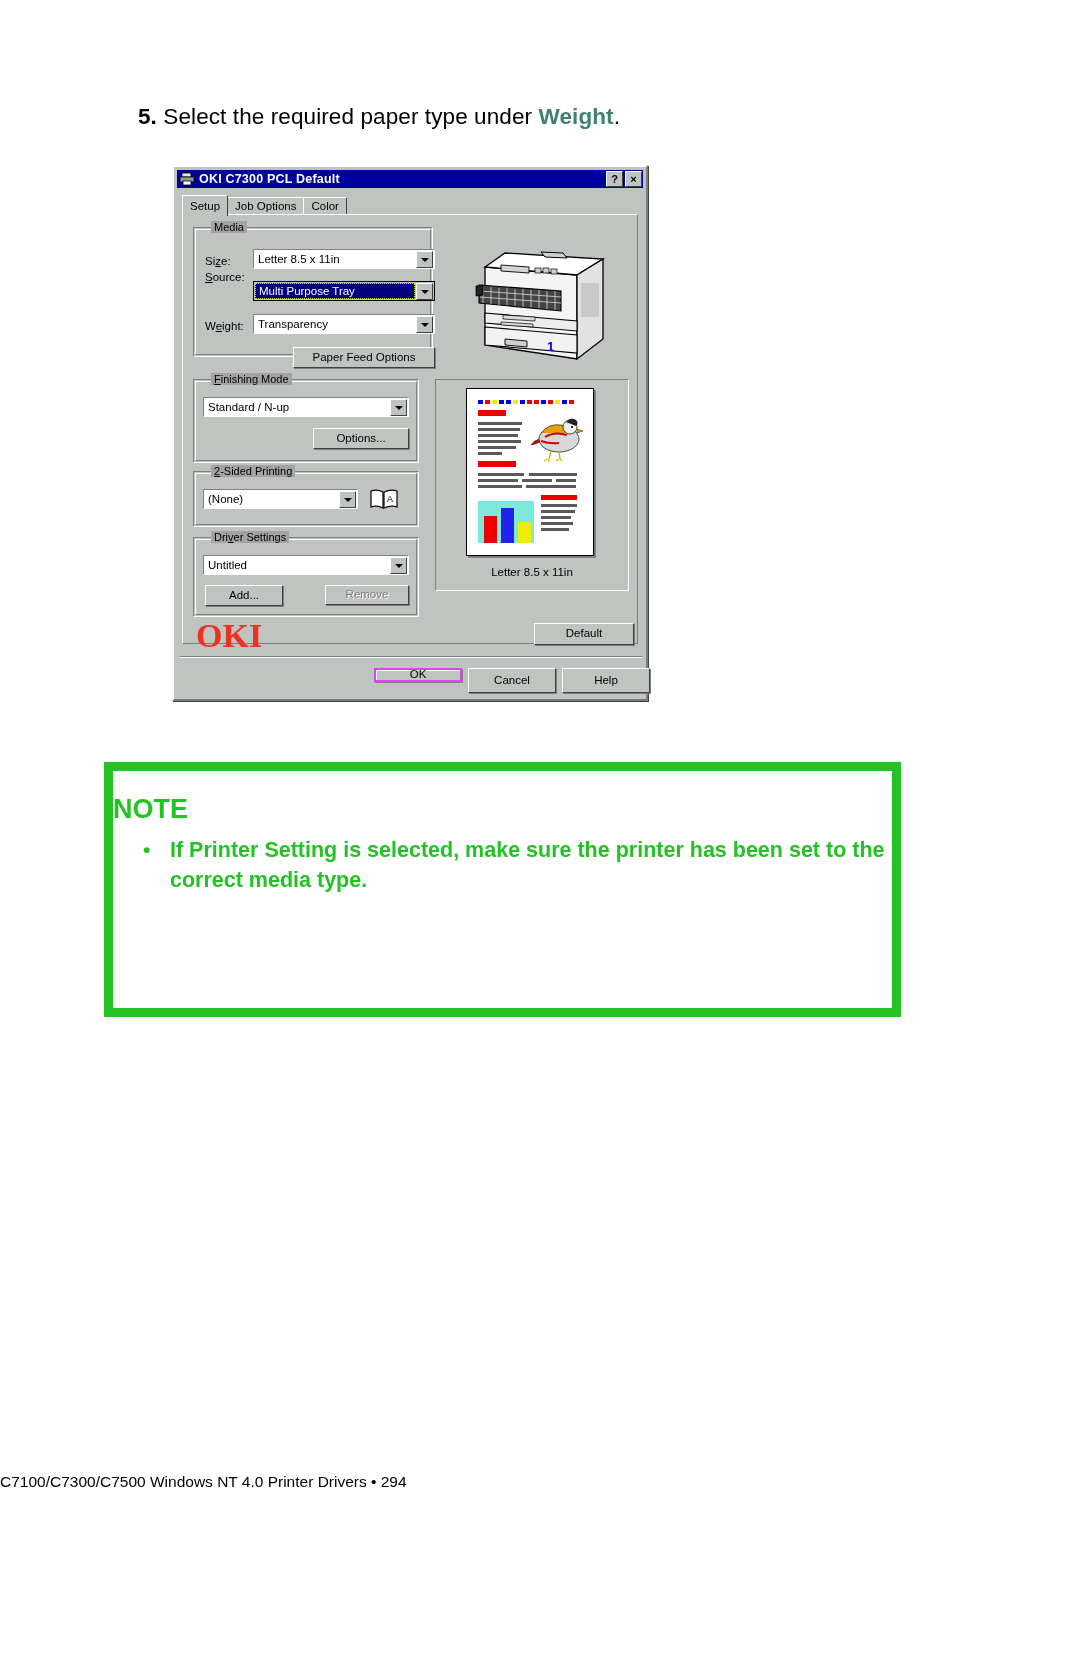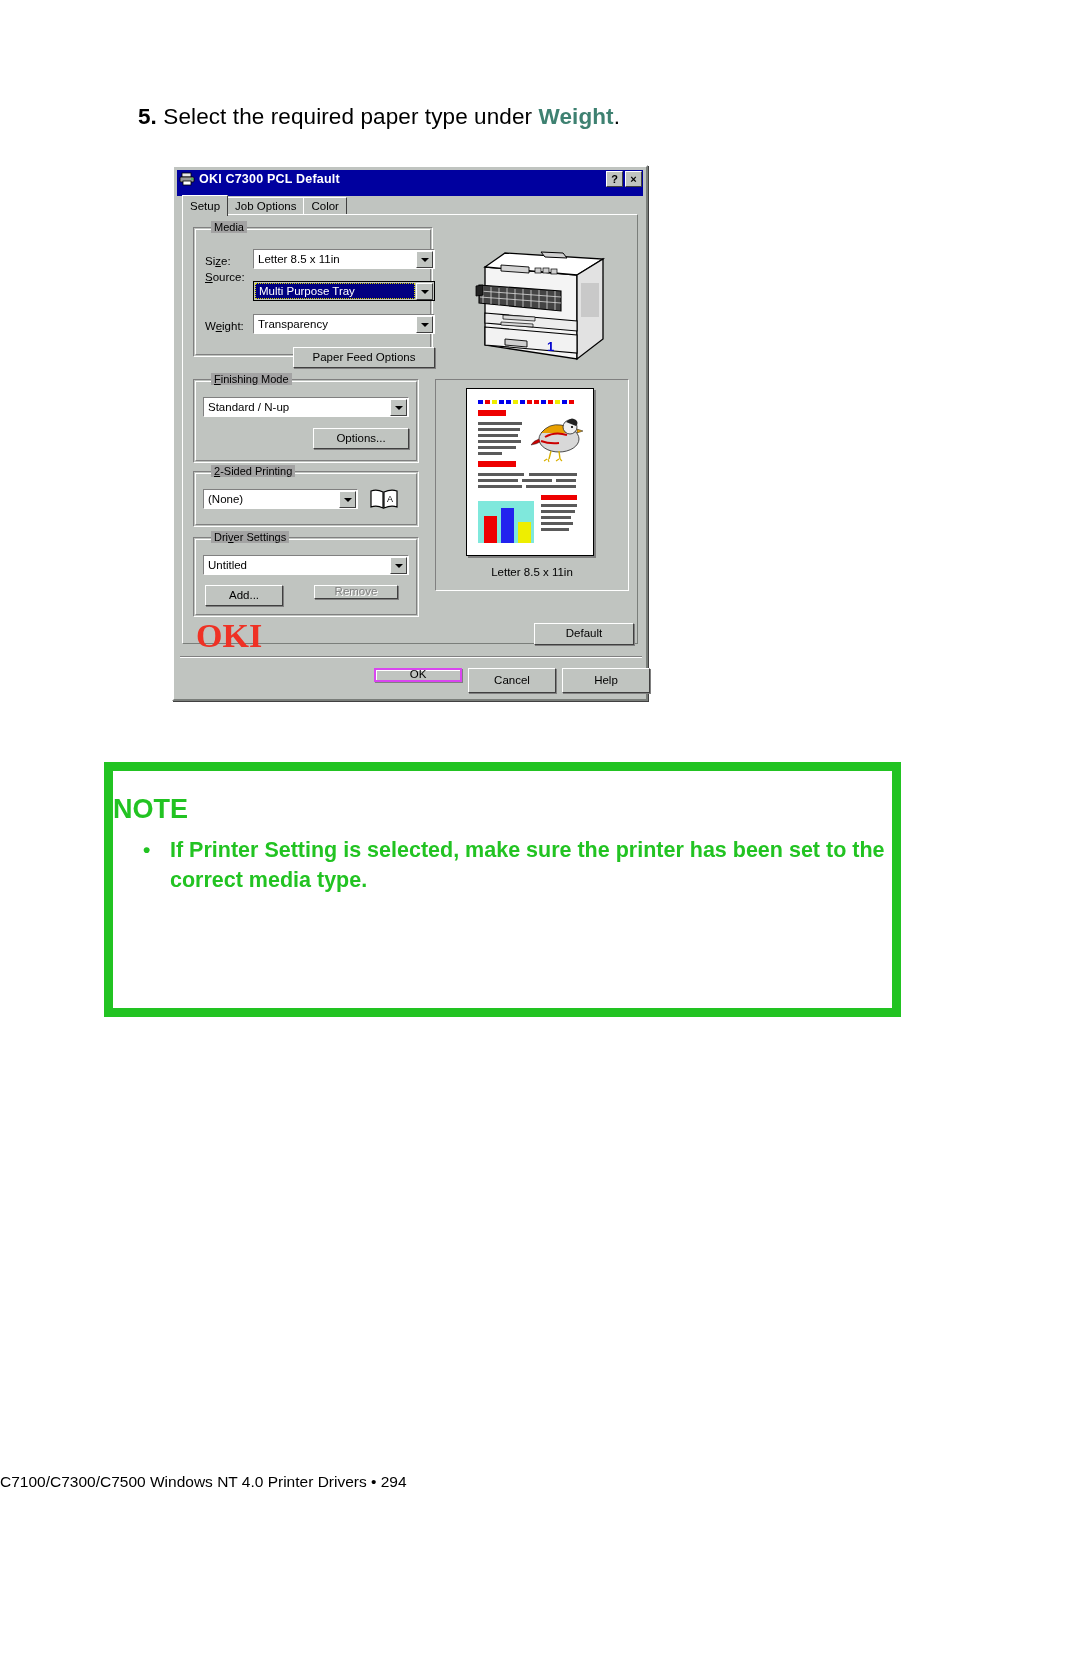--- a/index.html
+++ b/index.html
@@ -40,21 +40,21 @@
     font-size: 11px;
     color: #000;
   }
   .titlebar {
     position: absolute;
     left: 3px; top: 3px; right: 3px;
     height: 18px;
     background: #00009f;
     display: flex;
     align-items: center;
-    padding: 0 1px 8px 2px;
+    padding: 0 1px 0 2px;
   }
   .title-icon {
     width: 16px; height: 14px;
     margin-right: 4px;
     position: relative;
     flex: none;
   }
   .title-text {
     color: #ffffff;
     font-size: 12.5px;
@@ -405,21 +405,21 @@
     </span>
 
     <div class="group" style="left:10px; top:322px; width:226px; height:80px;">
       <span class="glabel">Dri<span class="ul">v</span>er Settings</span>
     </div>
     <div class="combo" style="left:20px; top:340px; width:206px;">
       <span class="ctext">Untitled</span>
       <span class="arrow-btn"></span>
     </div>
     <div class="btn" style="left:22px; top:370px; width:78px; height:21px;">Add...</div>
-    <div class="btn disabled" style="left:131px; top:370px; width:84px; height:14px;">Remove</div>
+    <div class="btn disabled" style="left:142px; top:370px; width:84px; height:20px;">Remove</div>
 
     <div style="position:absolute; left:260px; top:12px; width:184px; height:140px;">
       <svg width="184" height="140" viewBox="0 0 184 140">
 
         <path d="M42 40 L42 118 L134 132 L134 48 Z" fill="#f4f4f4" stroke="#000" stroke-width="1.3"></path>
         <path d="M42 40 L62 26 L160 32 L134 48 Z" fill="#ffffff" stroke="#000" stroke-width="1.3"></path>
         <path d="M134 48 L160 32 L160 112 L134 132 Z" fill="#e2e2e2" stroke="#000" stroke-width="1.3"></path>
 
         <path d="M98 25 L120 26 L124 31 L102 30 Z" fill="#d0d0d0" stroke="#000" stroke-width="1"></path>
 

